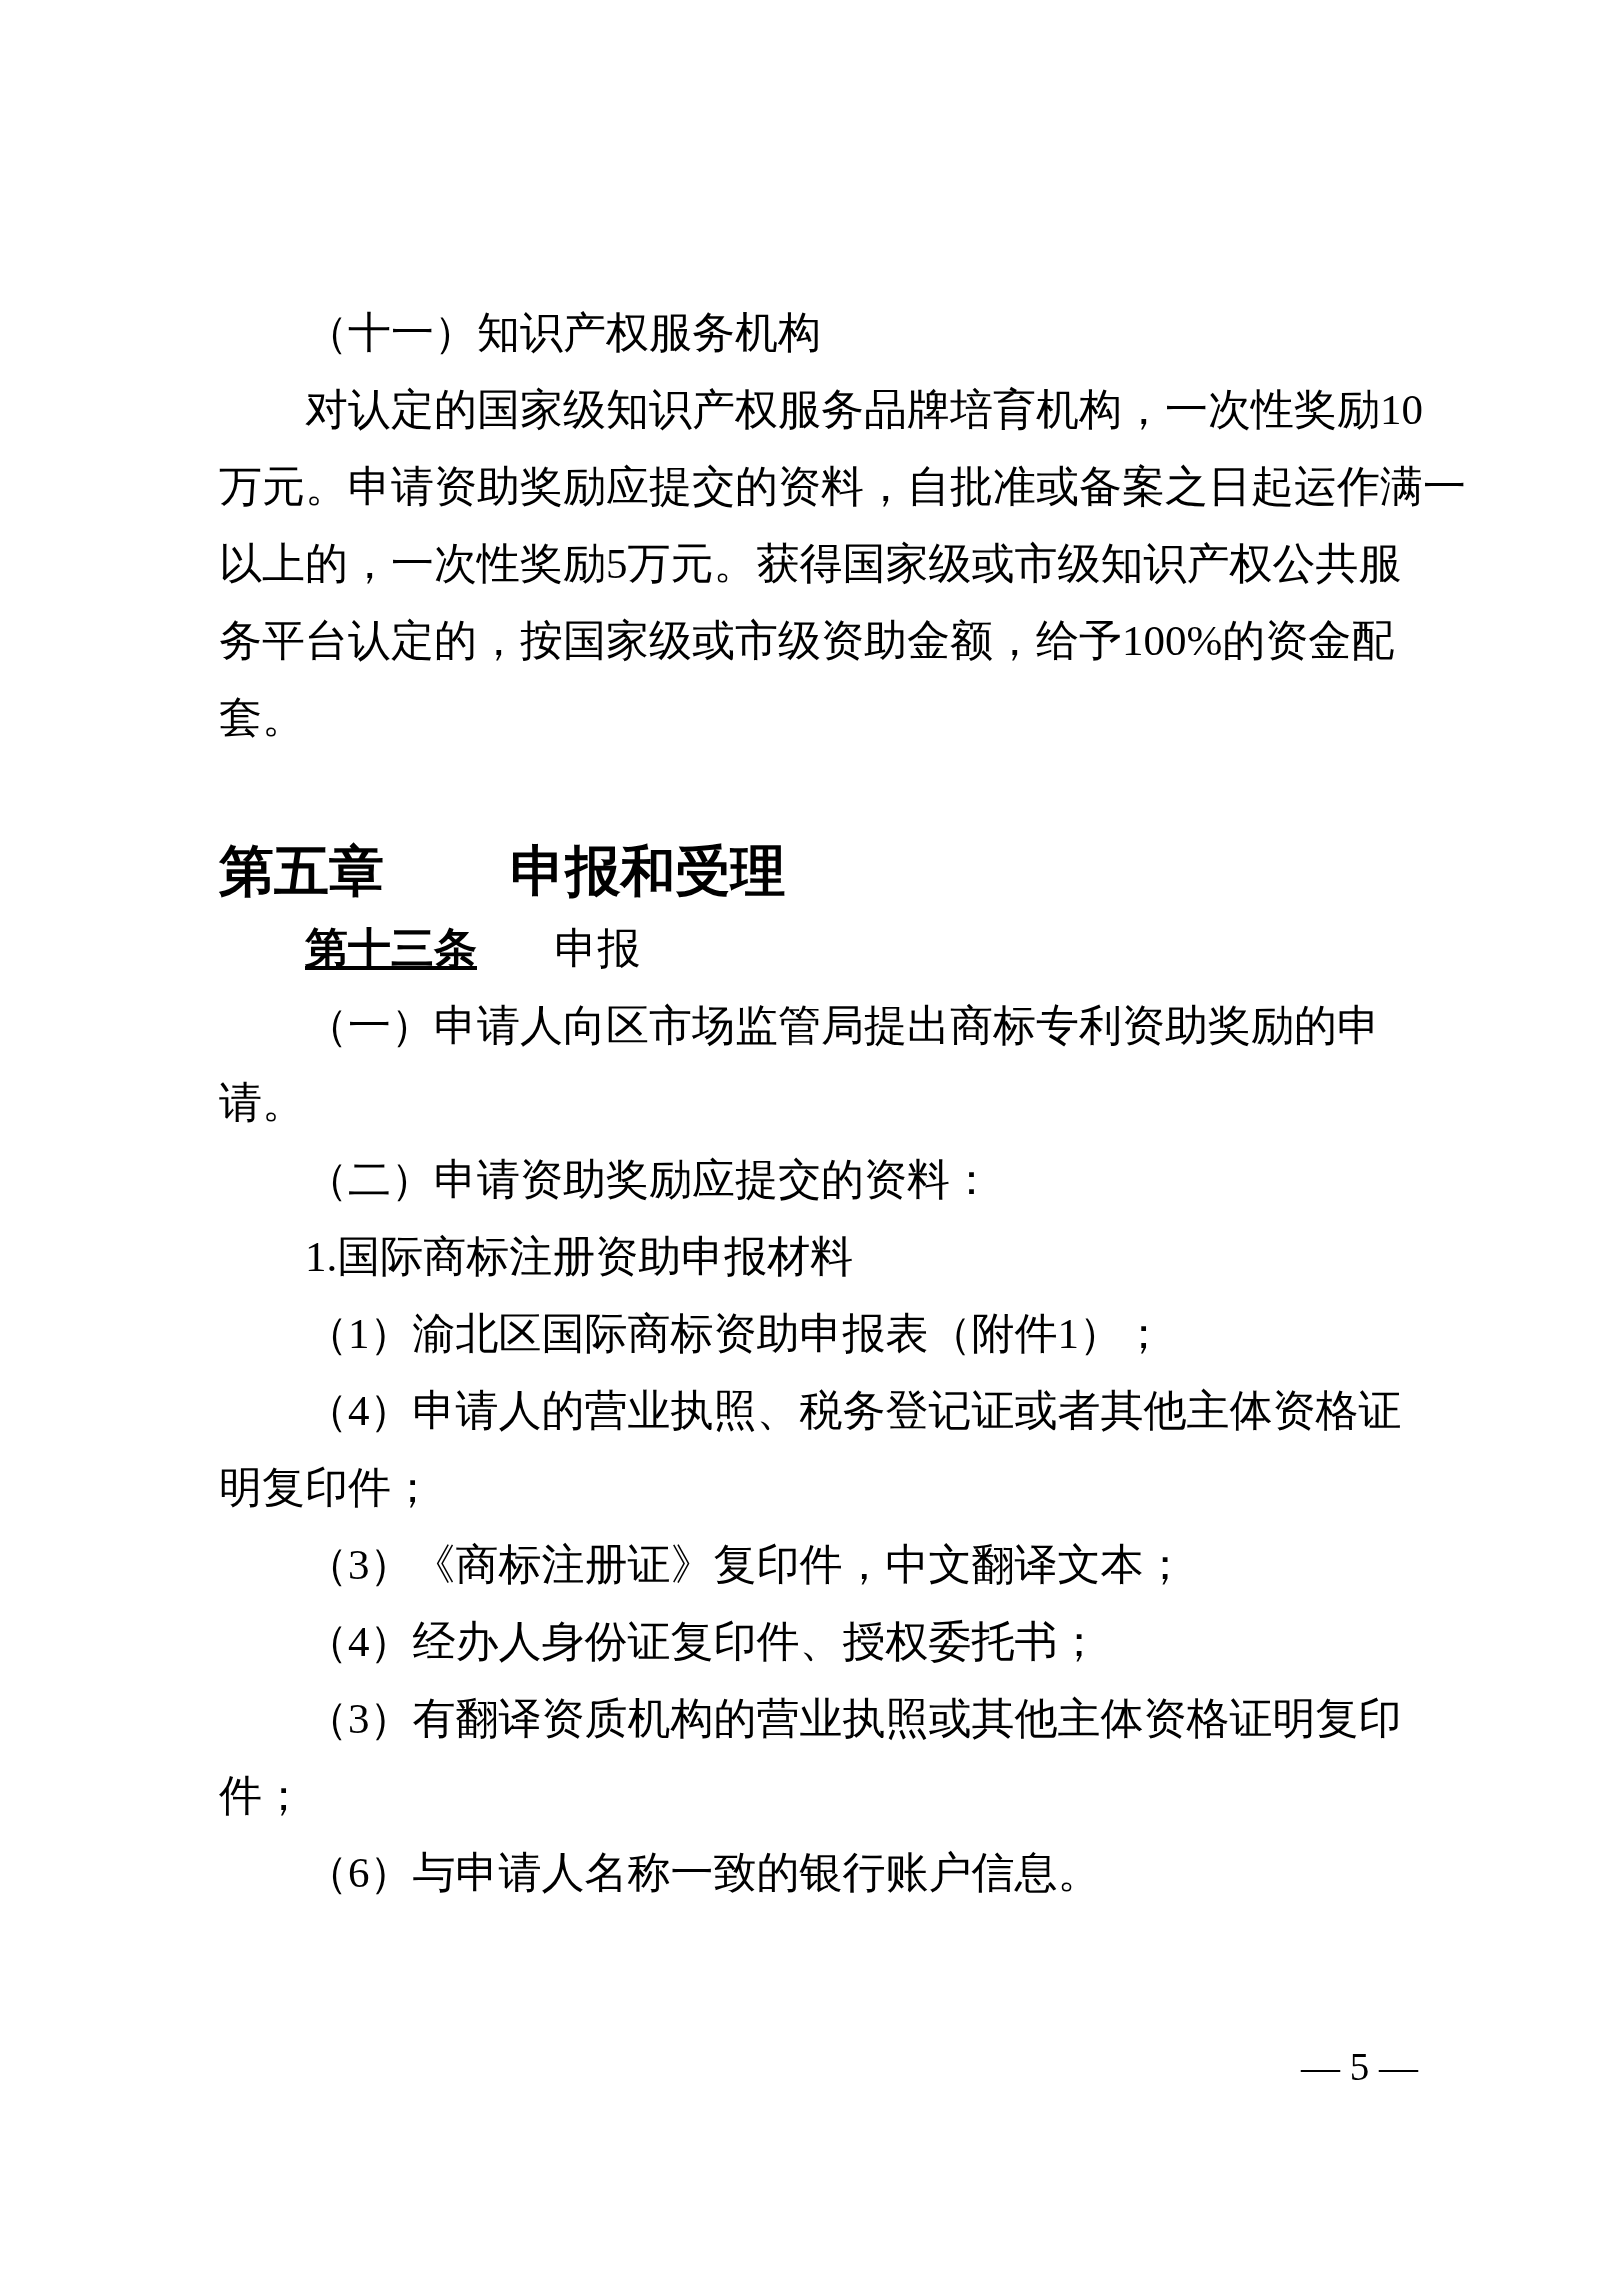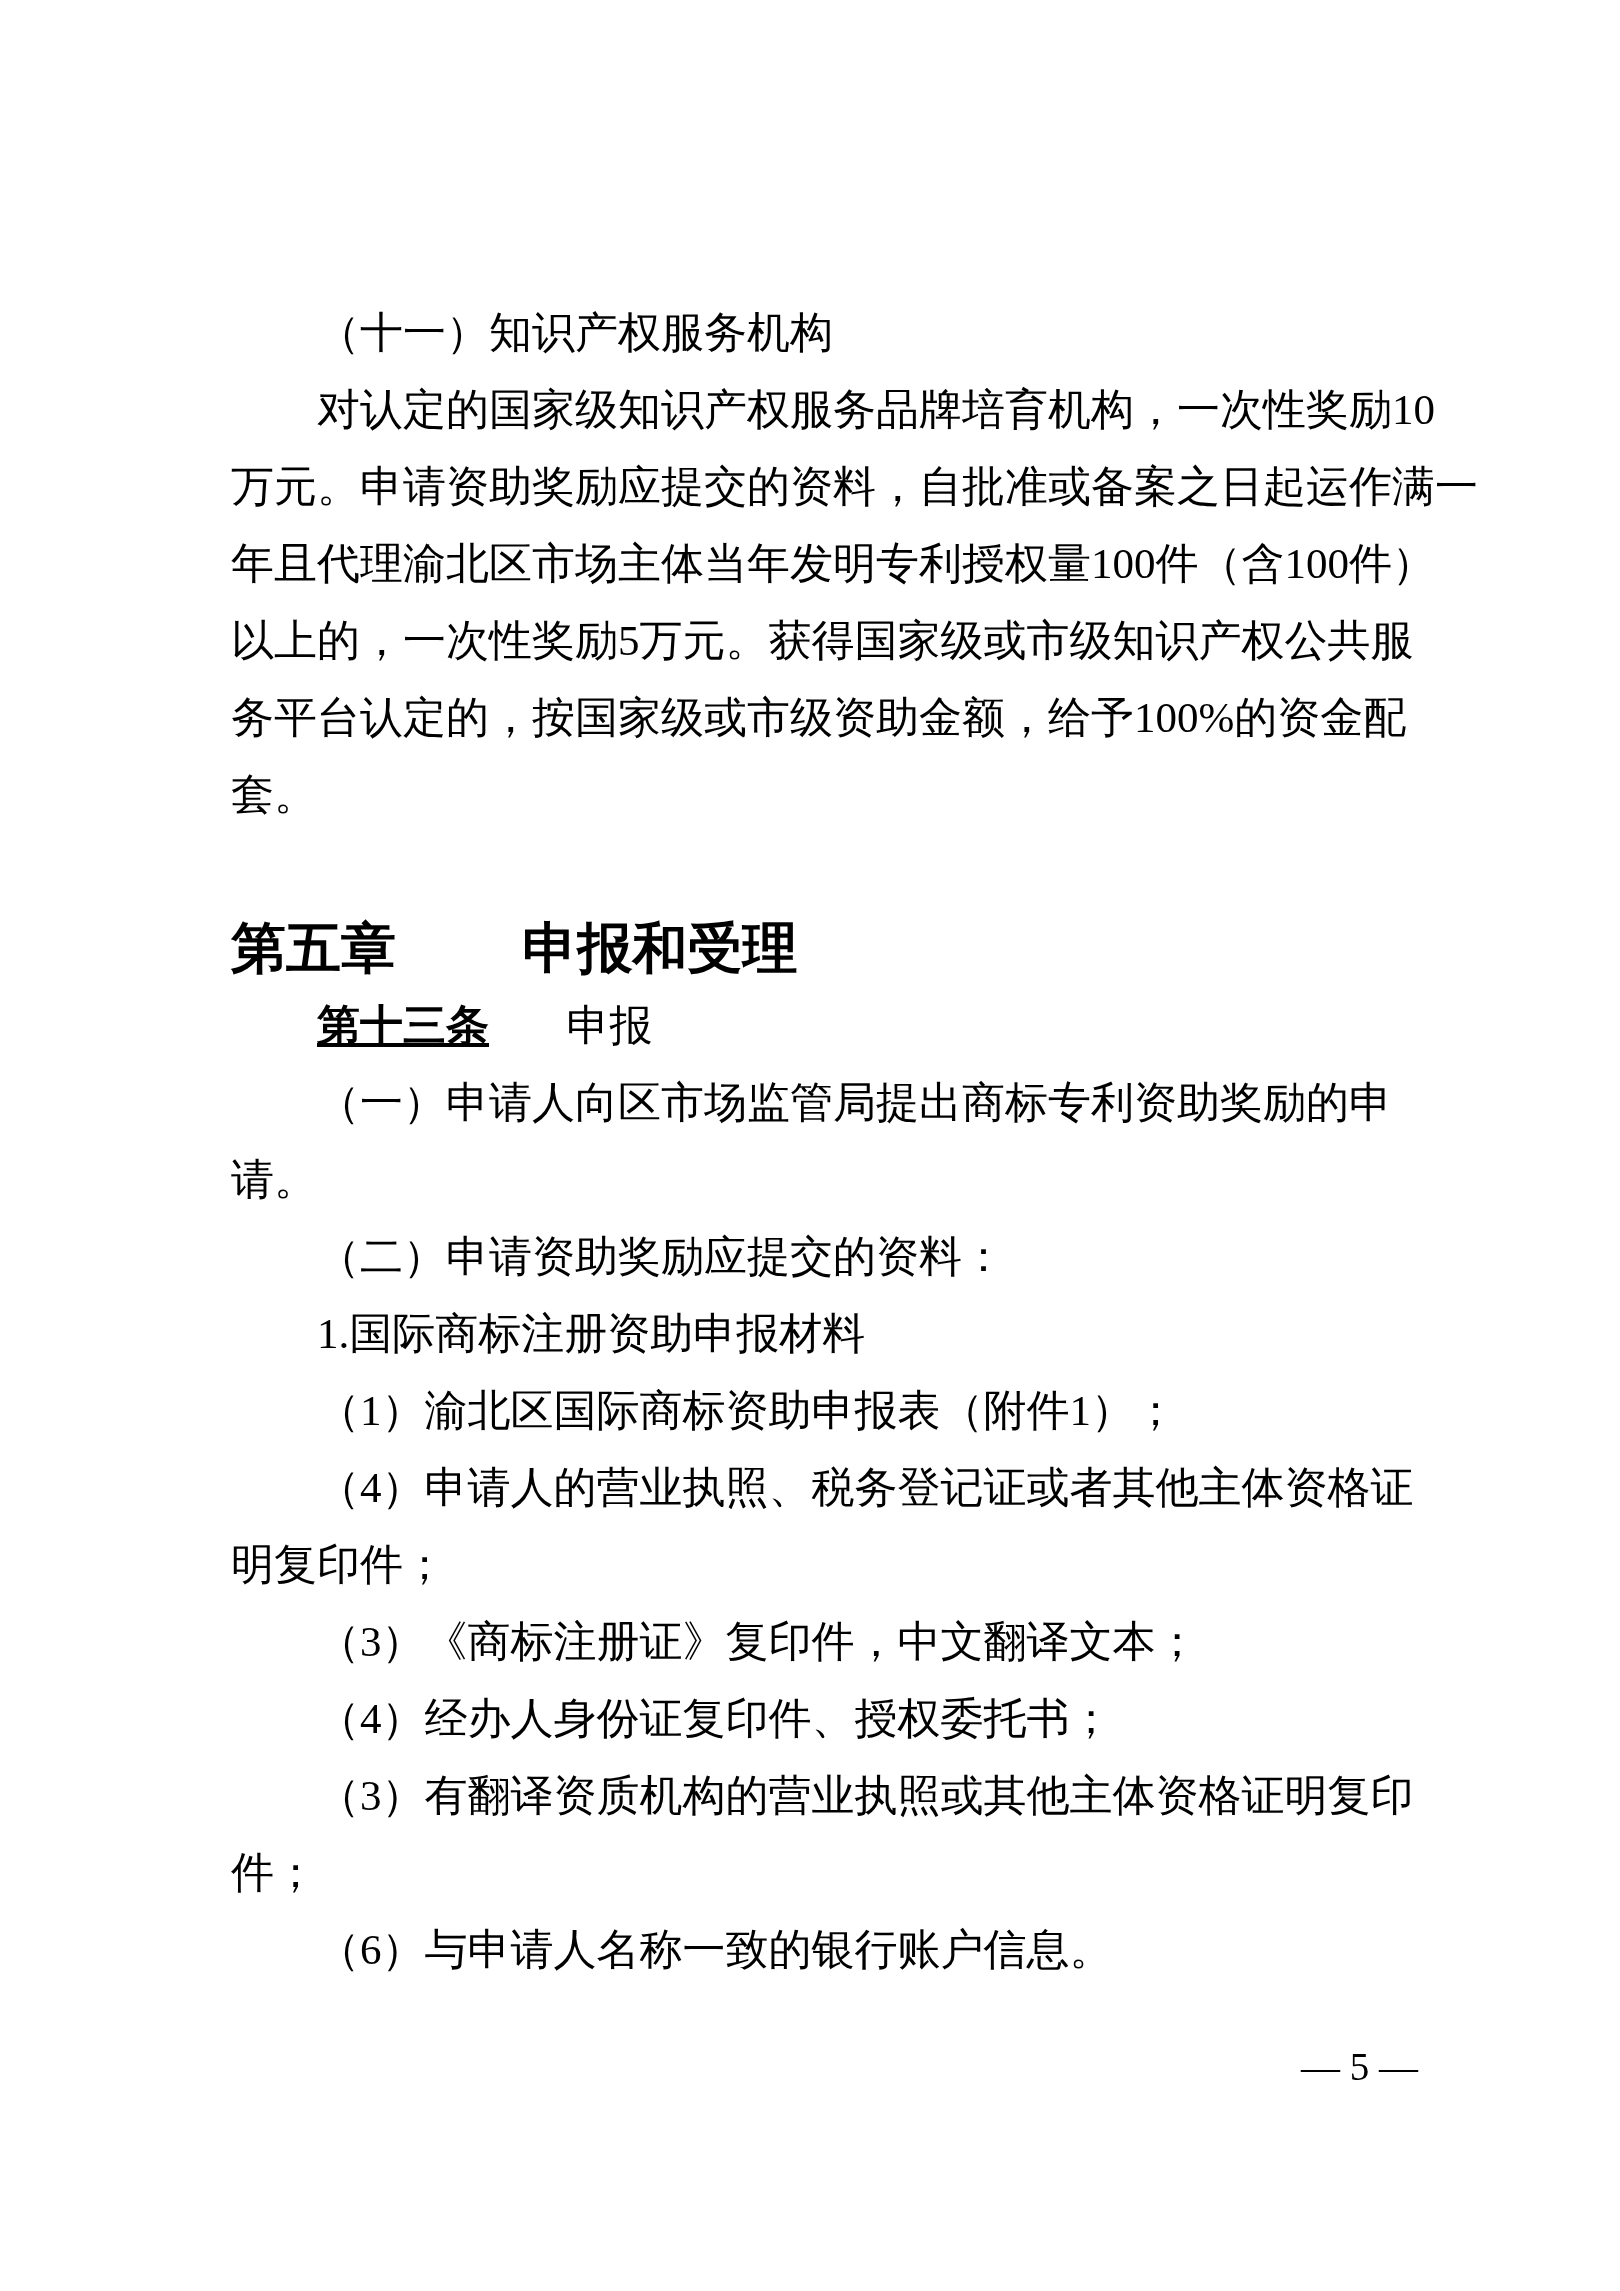--- a/index.html
+++ b/index.html
@@ -17,21 +17,20 @@
     overflow: hidden;
   }
   .text-block {
     position: absolute;
     left: 219px;
     top: 294px;
     width: 1215px;
     font-size: 43px;
     line-height: 77px;
     font-weight: 400;
-    margin-left: 12px;
   }
   .line {
     white-space: nowrap;
     height: 77px;
   }
   .line.indent {
     text-indent: 2em;
   }
   .chapter-heading {
     margin-top: 77px;
@@ -70,21 +69,20 @@
 <body>
 
 <div class="page">
 
   <div class="text-block">
 
     <div class="line indent">（十一）知识产权服务机构</div>
 
     <div class="line indent">对认定的国家级知识产权服务品牌培育机构，一次性奖励10</div>
     <div class="line">万元。申请资助奖励应提交的资料，自批准或备案之日起运作满一</div>
-    <div class="line">年且代理渝北区市场主体当年发明专利授权量100件（含100件）</div>
     <div class="line">以上的，一次性奖励5万元。获得国家级或市级知识产权公共服</div>
     <div class="line">务平台认定的，按国家级或市级资助金额，给予100%的资金配</div>
     <div class="line">套。</div>
 
     <div class="chapter-heading">
       <span class="chapter-number">第五章</span><span class="chapter-title">申报和受理</span>
     </div>
 
     <div class="article-line">
       <span class="article-no">第十三条</span><span class="article-title">申报</span>

